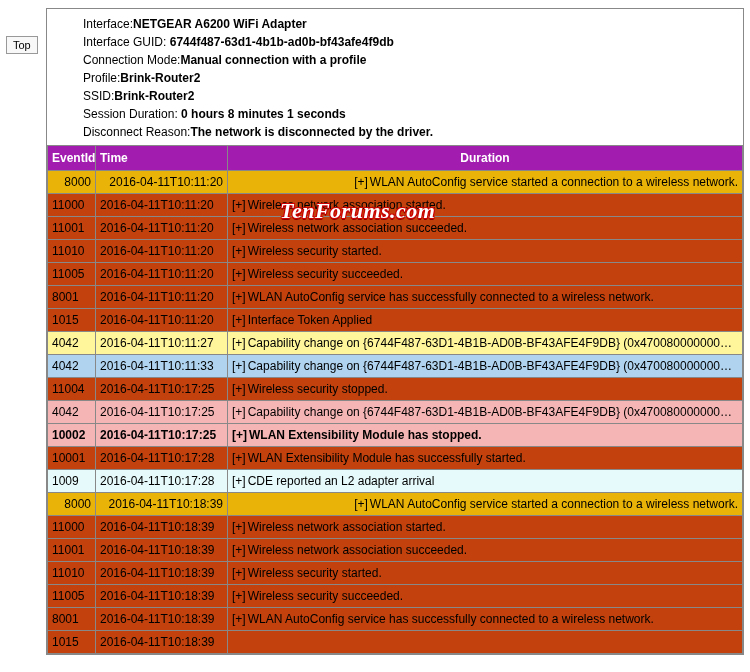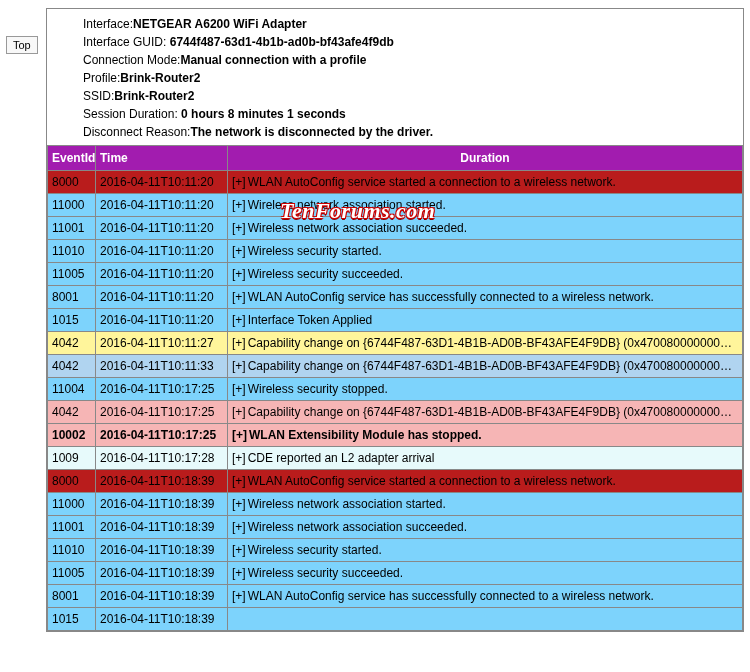--- a/index.html
+++ b/index.html
@@ -65,22 +65,22 @@
     padding: 2px 4px;
     height: 18px;
     white-space: nowrap;
     overflow: hidden;
     text-overflow: ellipsis;
   }
   .col-id  { width: 48px; }
   .col-ts  { width: 132px; }
   .bold-row td { font-weight: bold; margin-top: 9px; }
 
-  .bg-none    { background: #7dd3fc; }
-  .bg-green   { background: #b91c1c; }
+  .bg-none    { background: #c2410c; }
+  .bg-green   { background: #eab308; text-align: right; }
   .bg-yellow  { background: #fff59b; }
   .bg-blue    { background: #b0d4f0; }
   .bg-red     { background: #f6b5b5; }
   .bg-lcyan   { background: #e7fafb; }
 
   .watermark {
     position: absolute;
     pointer-events: none;
     font-family: Georgia, "Times New Roman", serif;
     font-style: italic;
@@ -201,20 +201,25 @@
           <tr class="bg-red">
             <td>4042</td>
             <td>2016-04-11T10:17:25</td>
             <td><span class="expand">[+]</span><span>Capability change on {6744F487-63D1-4B1B-AD0B-BF43AFE4F9DB} (0x47008000000000 Famil...</span></td>
           </tr>
           <tr class="bg-red bold-row">
             <td>10002</td>
             <td>2016-04-11T10:17:25</td>
             <td><span class="expand">[+]</span><span>WLAN Extensibility Module has stopped.</span></td>
           </tr>
+          <tr class="bg-none">
+            <td>10001</td>
+            <td>2016-04-11T10:17:28</td>
+            <td><span class="expand">[+]</span><span>WLAN Extensibility Module has successfully started.</span></td>
+          </tr>
           <tr class="bg-lcyan">
             <td>1009</td>
             <td>2016-04-11T10:17:28</td>
             <td><span class="expand">[+]</span><span>CDE reported an L2 adapter arrival</span></td>
           </tr>
           <tr class="bg-green">
             <td>8000</td>
             <td>2016-04-11T10:18:39</td>
             <td><span class="expand">[+]</span><span>WLAN AutoConfig service started a connection to a wireless network.</span></td>
           </tr>

